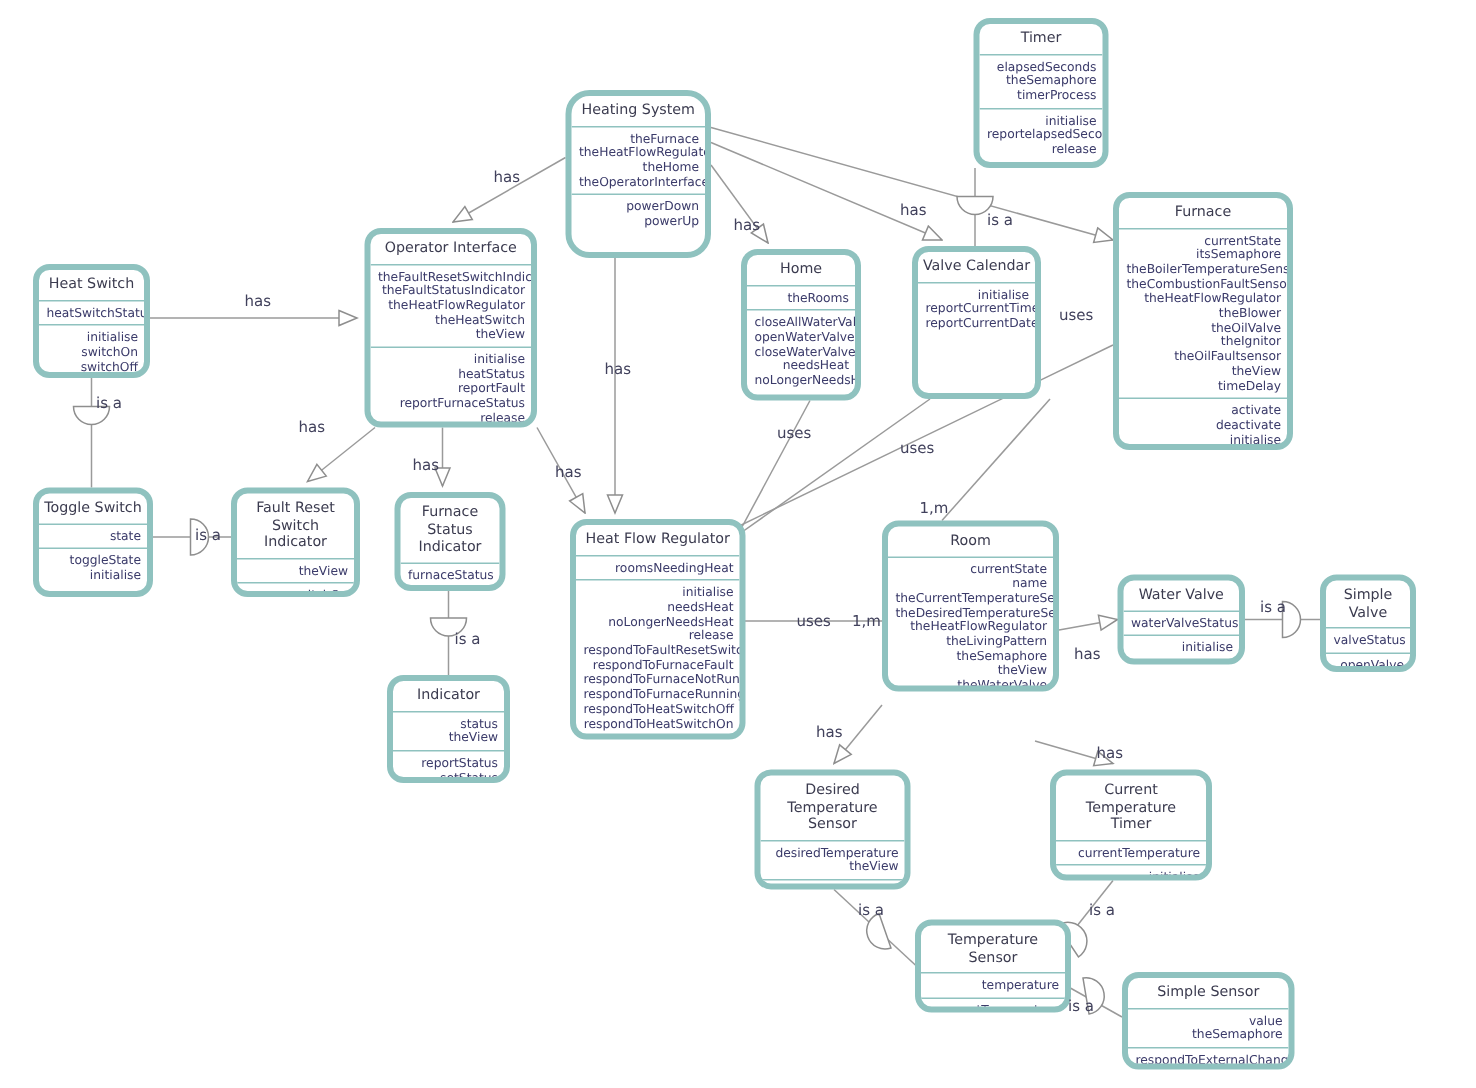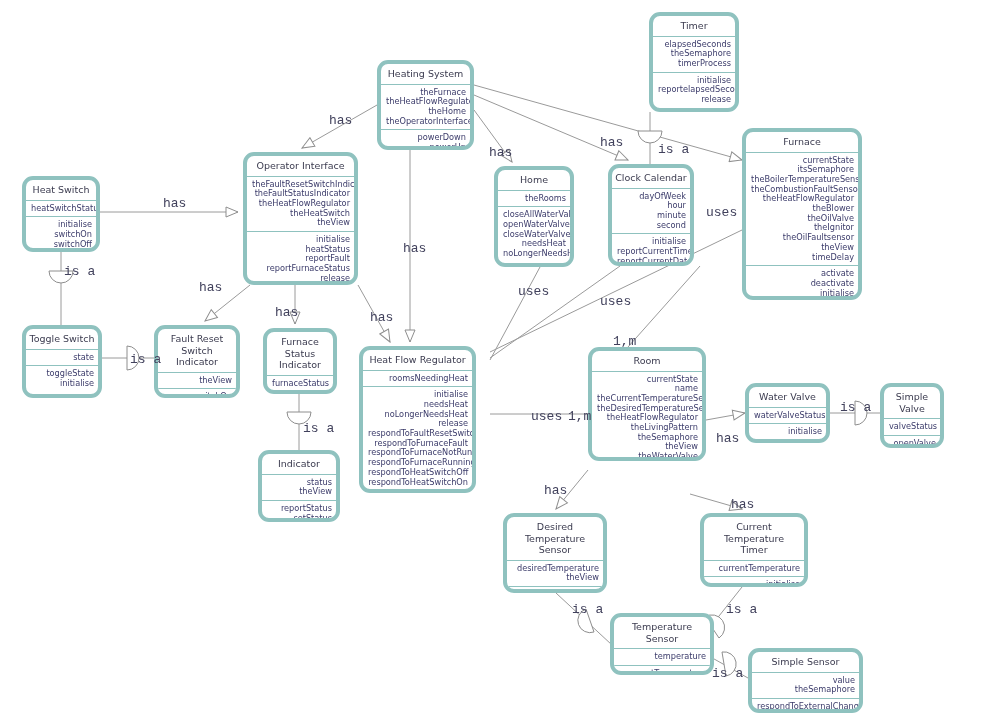--- a/index.html
+++ b/index.html
@@ -49,26 +49,25 @@
     text-align: right;
   }
   .uml-compart:last-child {
     border-bottom: none;
   }
   .uml-compart div {
     white-space: nowrap;
   }
   .edge-label {
     position: absolute;
-    font-size: 13px;
+    font-size: 10px;
     color: #41415c;
     background: transparent;
     white-space: nowrap;
     z-index: 6;
-    font-family: Liberation Mono, monospace;
   }
 </style>
 </head>
 <body>
 
 <div id="canvas">
 
   <svg id="edges" viewBox="0 0 984 725">
     <defs>
       <marker id="hollow-tri" markerWidth="14" markerHeight="12" refX="13" refY="6" orient="auto" markerUnits="userSpaceOnUse">
@@ -145,21 +144,21 @@
           <div>elapsedSeconds</div>
           <div>theSemaphore</div>
           <div>timerProcess</div>
         </div>
         <div class="uml-compart">
           <div>initialise</div>
           <div>reportelapsedSeconds</div>
           <div>release</div>
         </div>
       </div>
-      <div class="uml-class" style="left: 377px; top: 60px; width: 97px; height: 90px;">
+      <div class="uml-class" style="left: 377px; top: 60px; width: 97px; height: 112px; border-radius: 16px;">
         <div class="uml-title">Heating System</div>
         <div class="uml-compart">
           <div>theFurnace</div>
           <div>theHeatFlowRegulator</div>
           <div>theHome</div>
           <div>theOperatorInterface</div>
         </div>
         <div class="uml-compart">
           <div>powerDown</div>
           <div>powerUp</div>
@@ -222,27 +221,21 @@
         </div>
         <div class="uml-compart">
           <div>closeAllWaterValves</div>
           <div>openWaterValve</div>
           <div>closeWaterValve</div>
           <div>needsHeat</div>
           <div>noLongerNeedsHeat</div>
         </div>
       </div>
       <div class="uml-class" style="left: 608px; top: 164px; width: 86px; height: 102px;">
-        <div class="uml-title">Clock Calendar</div>
-        <div class="uml-compart">
-          <div>dayOfWeek</div>
-          <div>hour</div>
-          <div>minute</div>
-          <div>second</div>
-        </div>
+        <div class="uml-title">Valve Calendar</div>
         <div class="uml-compart">
           <div>initialise</div>
           <div>reportCurrentTime</div>
           <div>reportCurrentDate</div>
         </div>
       </div>
       <div class="uml-class" style="left: 22px; top: 325px; width: 80px; height: 73px;">
         <div class="uml-title">Toggle Switch</div>
         <div class="uml-compart">
           <div>state</div>
@@ -274,21 +267,21 @@
         <div class="uml-title">Indicator</div>
         <div class="uml-compart">
           <div>status</div>
           <div>theView</div>
         </div>
         <div class="uml-compart">
           <div>reportStatus</div>
           <div>setStatus</div>
         </div>
       </div>
-      <div class="uml-class" style="left: 359px; top: 346px; width: 117px; height: 147px;">
+      <div class="uml-class" style="left: 380px; top: 346px; width: 117px; height: 147px;">
         <div class="uml-title">Heat Flow Regulator</div>
         <div class="uml-compart">
           <div>roomsNeedingHeat</div>
         </div>
         <div class="uml-compart">
           <div>initialise</div>
           <div>needsHeat</div>
           <div>noLongerNeedsHeat</div>
           <div>release</div>
           <div>respondToFaultResetSwitch</div>

